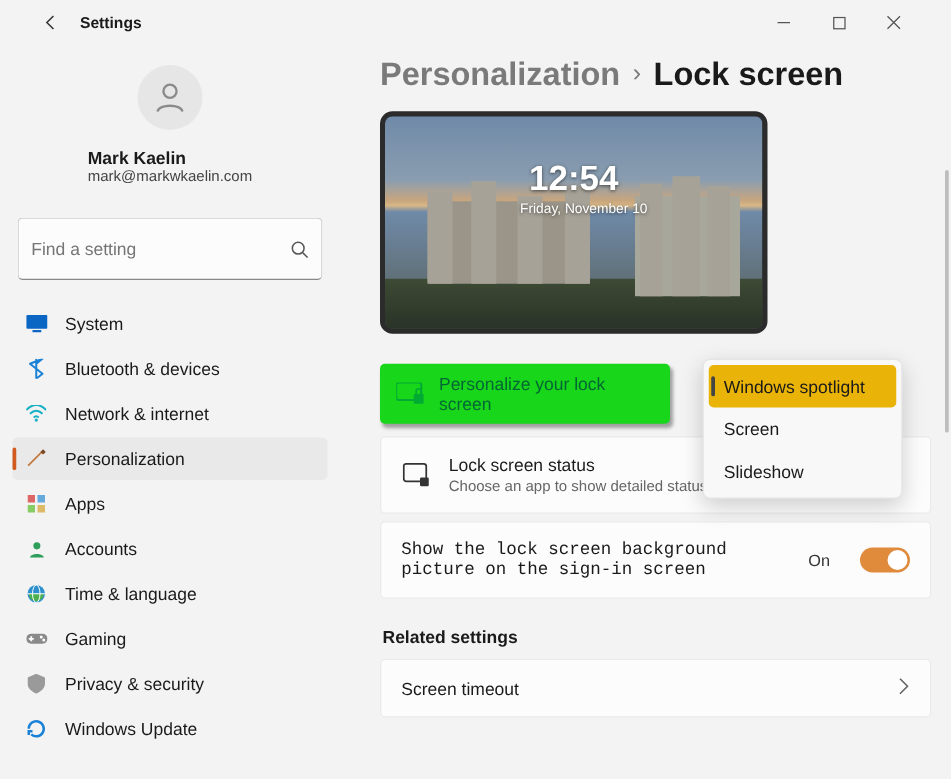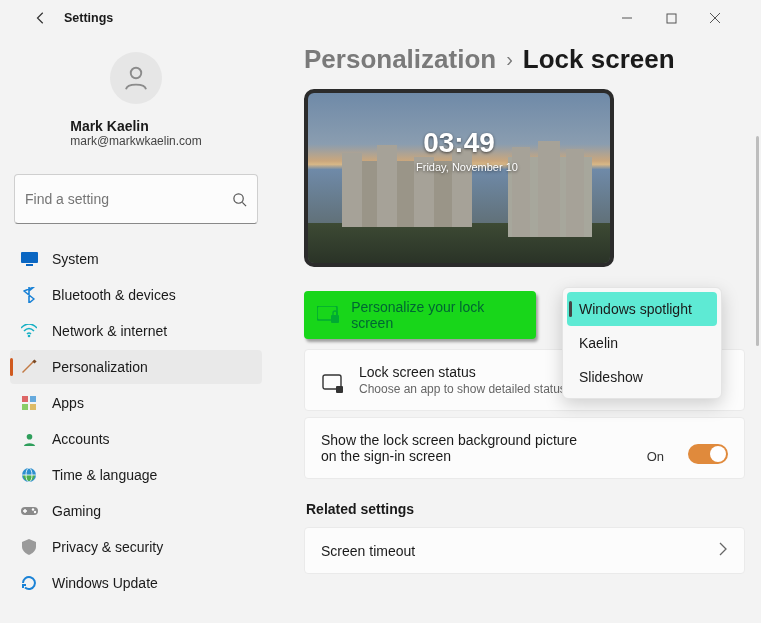--- a/index.html
+++ b/index.html
@@ -164,21 +164,21 @@
       font-size: 11px;
       text-shadow: 0 1px 3px rgba(0,0,0,.6);
     }
     .card {
       background: #fcfcfc;
       border: 1px solid #eaeaea;
       border-radius: 4px;
       margin-bottom: 6px;
       padding: 14px 16px;
       display: flex;
-      align-items: flex-end;
+      align-items: center;
       gap: 14px;
     }
     .card-hero {
       background: #18d61a;
       border: none;
       border-radius: 4px;
       height: 48px;
       width: 232px;
       display: flex; align-items: center; gap: 12px;
       padding: 0 12px;
@@ -205,21 +205,21 @@
       z-index: 50;
     }
     .dropdown-item {
       padding: 9px 12px;
       border-radius: 4px;
       cursor: pointer;
       font-size: 14px;
       position: relative;
     }
     .dropdown-item.selected {
-      background: #5eead4;
+      background: #eab308;
     }
     .dropdown-item.selected::before {
       content:"";
       position:absolute; left:2px; top:9px; bottom:9px;
       width:3px; background:#444; border-radius:2px;
     }
     .card-icon {
       width: 24px; height: 24px;
       display: flex; align-items:center; justify-content:center;
     }
@@ -415,42 +415,42 @@
           <div class="tower t1"></div>
           <div class="tower t2"></div>
           <div class="tower t3"></div>
           <div class="tower t4"></div>
         </div>
       <div class="castle2">
           <div class="tower t1"></div>
           <div class="tower t2"></div>
           <div class="tower t3"></div>
         </div>
-      <div class="preview-time">03:49</div>
+      <div class="preview-time">12:54</div>
       <div class="preview-date">Friday, November 10</div>
     </div>
 
     <div class="hero-row">
       <div class="card-hero">
         <span class="card-icon">
           <svg width="22" height="18" viewBox="0 0 22 18">
               <rect x="0" y="0" width="20" height="14" rx="2" stroke="#0a3" fill="none" stroke-width="1.6"></rect>
               <rect x="14" y="9" width="8" height="8" rx="1" fill="#0a3"></rect>
               <path d="M16 9v-2a2 2 0 0 1 4 0v2" stroke="#0a3" fill="none" stroke-width="1.3"></path>
             </svg>
         </span>
         <span style="font-size:14px;color:#063;">Personalize your lock screen</span>
       </div>
 
       <div class="dropdown-panel">
         <div class="dropdown-item selected">
           <span>Windows spotlight</span>
         </div>
         <div class="dropdown-item">
-          <span>Kaelin</span>
+          <span>Screen</span>
         </div>
         <div class="dropdown-item">
           <span>Slideshow</span>
         </div>
       </div>
     </div>
 
     <div class="card" style="margin-top:10px;">
       <span class="card-icon">
         <svg width="22" height="20" viewBox="0 0 22 20">
@@ -459,21 +459,21 @@
           </svg>
       </span>
       <div class="card-body">
         <div class="card-title">Lock screen status</div>
         <div class="card-sub">Choose an app to show detailed status on the lock screen</div>
       </div>
     </div>
 
     <div class="card">
       <div class="card-body">
-        <div class="card-title" style="max-width:270px;">Show the lock screen background picture on the sign-in screen</div>
+        <div class="card-title" style="max-width:270px;font-family:Liberation Mono, monospace;">Show the lock screen background picture on the sign-in screen</div>
       </div>
       <span class="toggle-label">On</span>
       <div class="toggle"></div>
     </div>
 
     <div class="section-header">Related settings</div>
 
     <div class="card">
       <div class="card-body">
         <div class="card-title">Screen timeout</div>

